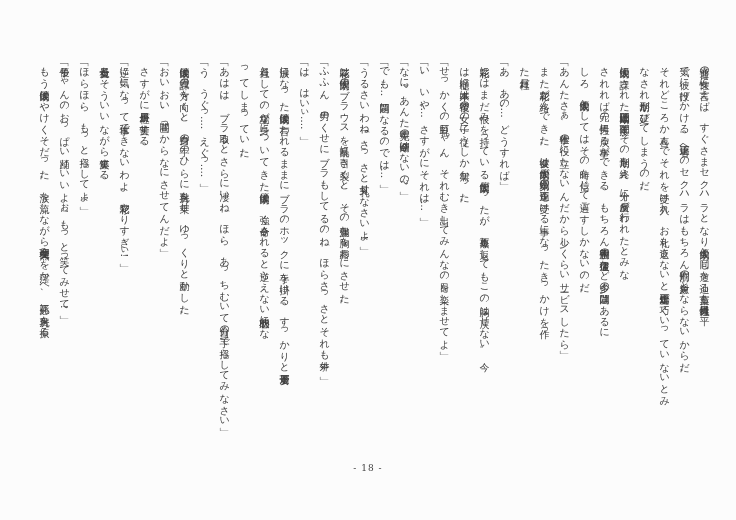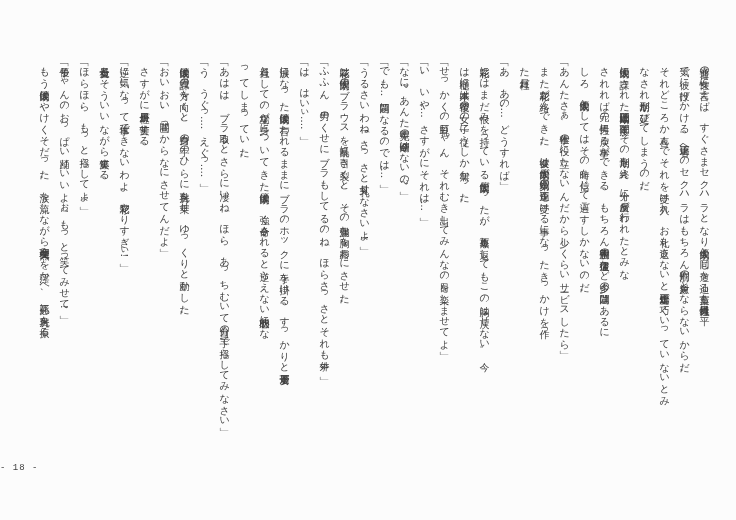--- a/index.html
+++ b/index.html
@@ -34,24 +34,24 @@
   }
   .col {
     height: 400px;
     white-space: nowrap;
   }
   .footer {
     position: absolute;
     top: 463px;
     left: 0;
     width: 100%;
+    text-align: center;
     font-size: 9px;
     color: #3e3e3e;
     letter-spacing: 1px;
-    font-family: Liberation Mono, monospace;
   }
 </style>
 </head>
 <body>
 
 <div class="page">
   <div class="text-area">
     <div class="col">普通の女性に言えば、すぐさまセクハラとなり優太朗と同じ道を辿る言葉も男性社員は平</div>
     <div class="col">気で彼に投げかける。矯正者へのセクハラはもちろん刑罰の対象とならないからだ。</div>
     <div class="col">それどころか喜んでそれを受け入れ、お礼を返さないと矯正処置が巧くいっていないとみ</div>

